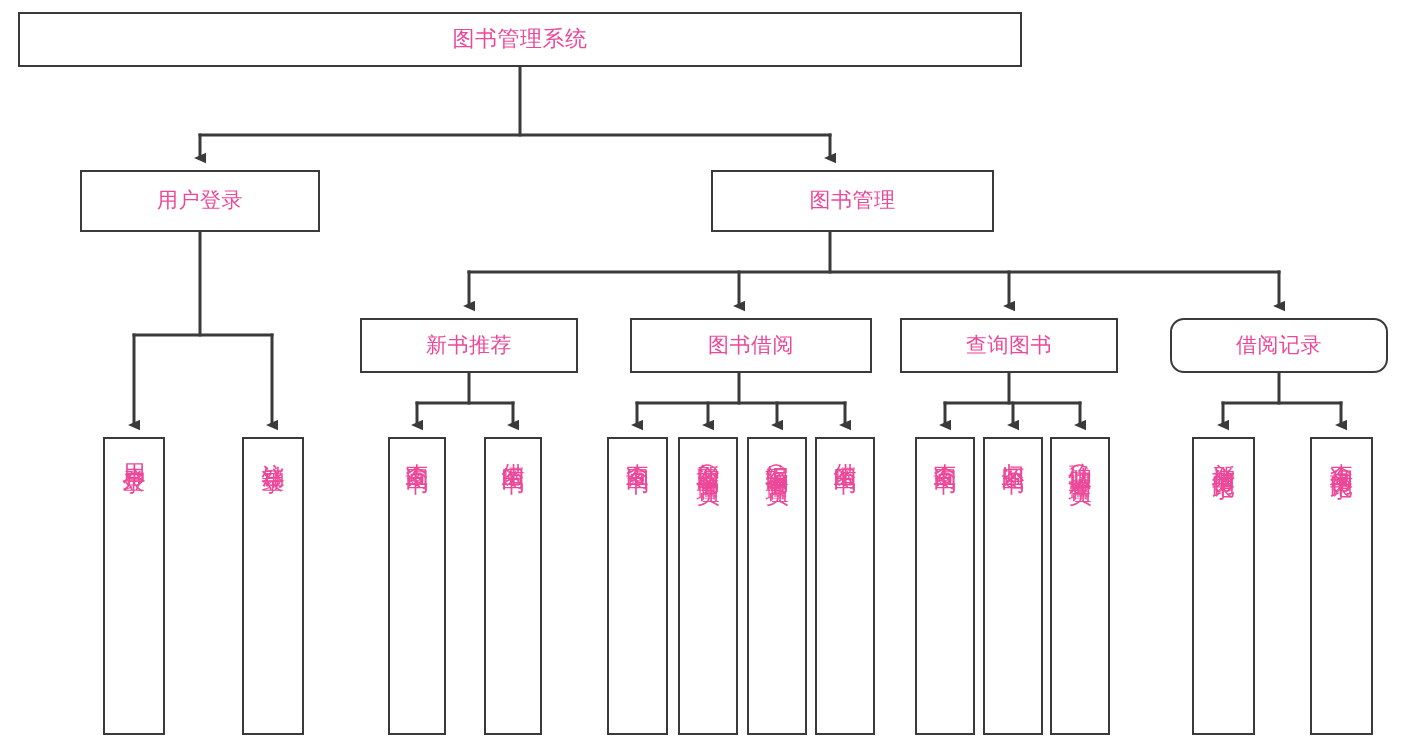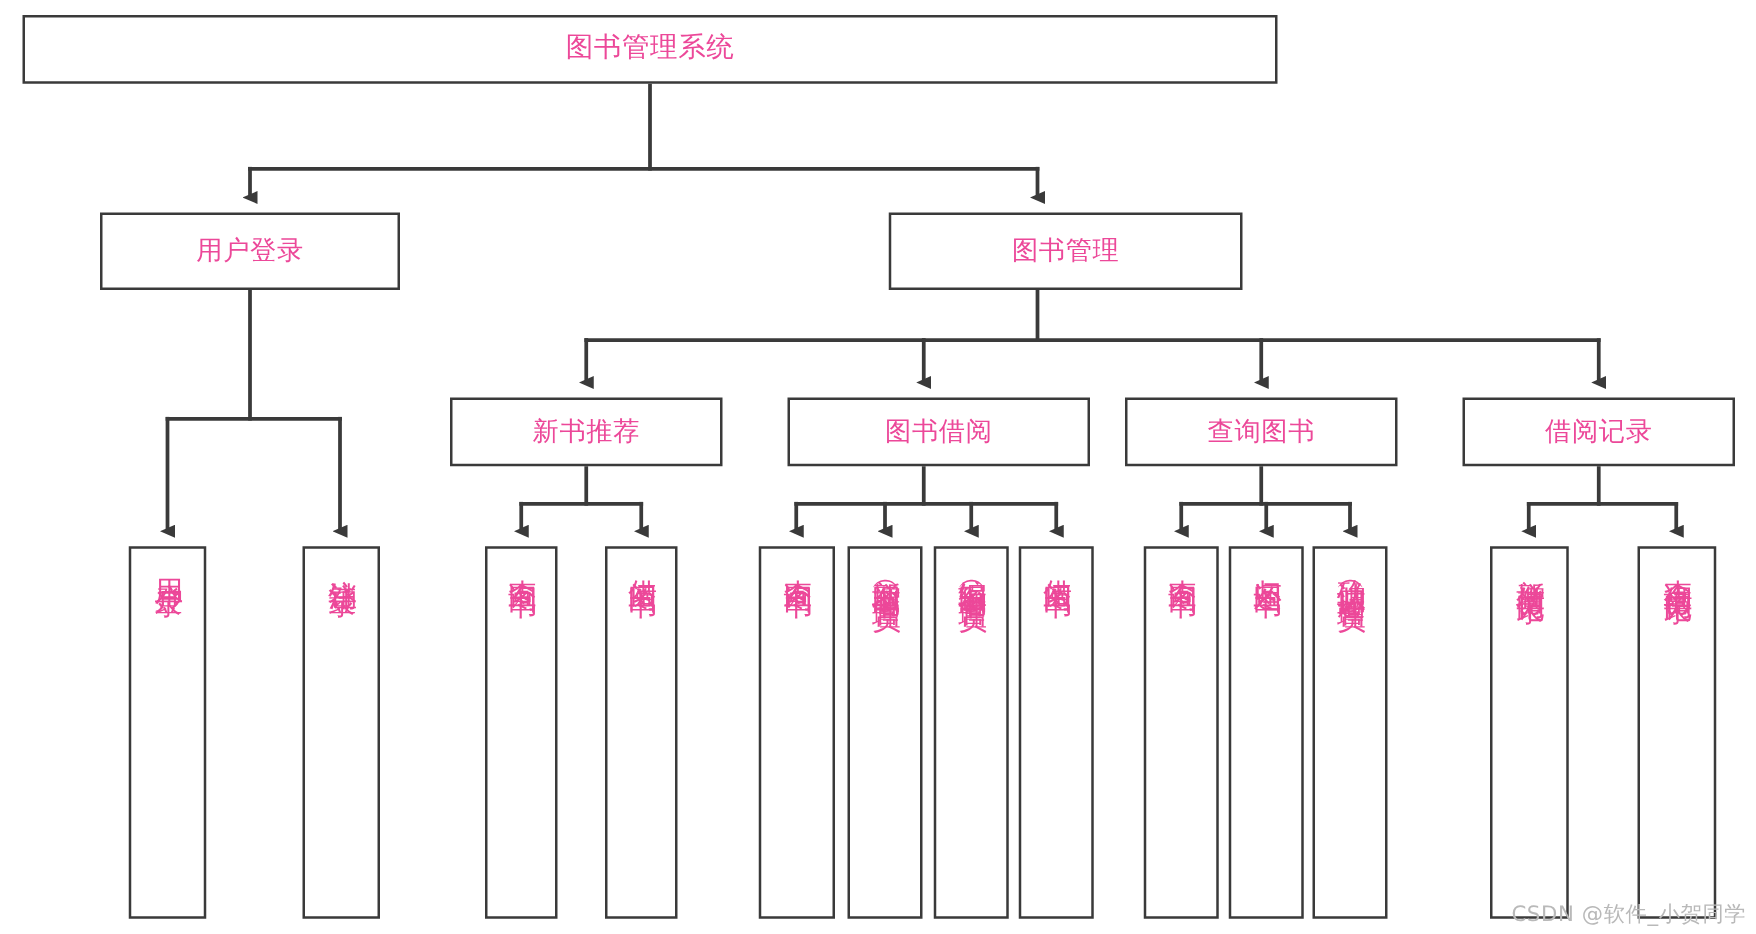--- a/index.html
+++ b/index.html
@@ -143,21 +143,21 @@
 
   <div class="node h" style="left:360px; top:318px; width:218px; height:55px;">
     <span class="node-label">新书推荐</span>
   </div>
   <div class="node h" style="left:630px; top:318px; width:242px; height:55px;">
     <span class="node-label">图书借阅</span>
   </div>
   <div class="node h" style="left:900px; top:318px; width:218px; height:55px;">
     <span class="node-label">查询图书</span>
   </div>
-  <div class="node h" style="left:1170px; top:318px; width:218px; height:55px;">
+  <div class="node h" style="left:1170px; top:318px; width:218px; height:55px;border-radius:14px;">
     <span class="node-label">借阅记录</span>
   </div>
 
   <div class="node v" style="left:103px; top:437px; width:62px; height:298px;">
     <span class="node-label">用户登录</span>
   </div>
   <div class="node v" style="left:242px; top:437px; width:62px; height:298px;">
     <span class="node-label">注销登录</span>
   </div>
 
@@ -191,15 +191,14 @@
     <span class="node-label">确认归还（管理员）</span>
   </div>
 
   <div class="node v" style="left:1192px; top:437px; width:63px; height:298px;">
     <span class="node-label">新增借阅记录</span>
   </div>
   <div class="node v" style="left:1310px; top:437px; width:63px; height:298px;">
     <span class="node-label">查询借阅记录</span>
   </div>
 
-  <div class="watermark">CSDN @软件_小贺同学</div>
 
 </div>
 
 </body></html>

